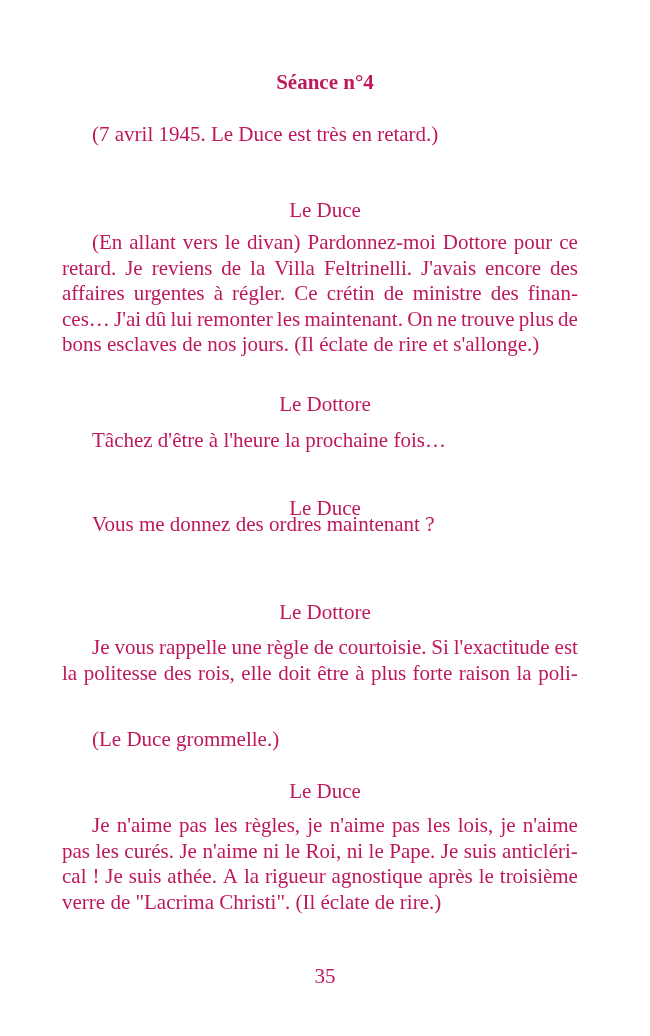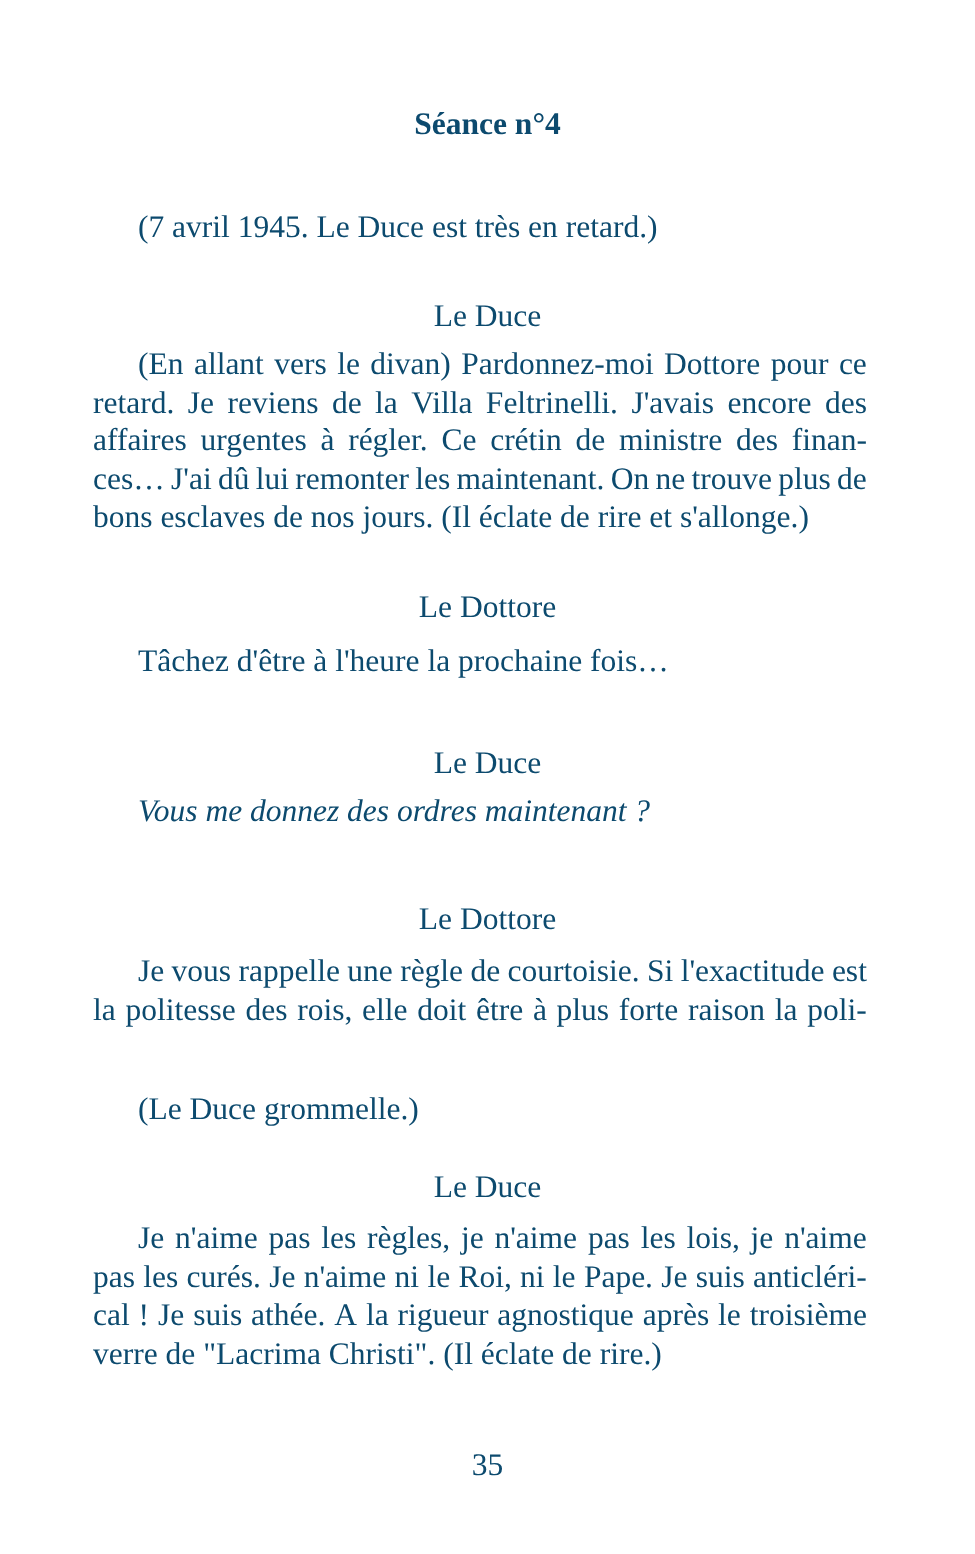--- a/index.html
+++ b/index.html
@@ -1,21 +1,21 @@
 <!DOCTYPE html>
 <html><head>
 <meta charset="utf-8">
 <style>
   html, body { margin: 0; padding: 0; background: #ffffff; }
   .page {
     position: relative;
     width: 650px;
     height: 1036px;
     background: #ffffff;
-    color: #0c4a6e;
+    color: #be185d;
     font-family: "Liberation Serif", "DejaVu Serif", serif;
     overflow: hidden;
   }
   .block {
     position: absolute;
     left: 62px;
     width: 516px;
     font-size: 21px;
     line-height: 25.5px;
   }
@@ -36,33 +36,33 @@
   .line.indent { padding-left: 30px; }
   .pagenum { }
 </style>
 </head>
 <body>
 
 <div class="page">
   <div class="block centered title" style="top:70px">Séance n°4</div>
 
   <div>
-      <div class="block stage" style="top: 139px;">(7 avril 1945. Le Duce est très en retard.)</div>
+      <div class="block stage" style="top: 122px;">(7 avril 1945. Le Duce est très en retard.)</div>
       <div class="block centered heading" style="top: 198px;">Le Duce</div>
       <div class="block paragraph" style="top: 230px;">
         <div class="line just indent"><span>(En</span><span>allant</span><span>vers</span><span>le</span><span>divan)</span><span>Pardonnez-moi</span><span>Dottore</span><span>pour</span><span>ce</span></div>
         <div class="line just"><span>retard.</span><span>Je</span><span>reviens</span><span>de</span><span>la</span><span>Villa</span><span>Feltrinelli.</span><span>J'avais</span><span>encore</span><span>des</span></div>
         <div class="line just"><span>affaires</span><span>urgentes</span><span>à</span><span>régler.</span><span>Ce</span><span>crétin</span><span>de</span><span>ministre</span><span>des</span><span>finan-</span></div>
         <div class="line just"><span>ces…</span><span>J'ai</span><span>dû</span><span>lui</span><span>remonter</span><span>les</span><span>maintenant.</span><span>On</span><span>ne</span><span>trouve</span><span>plus</span><span>de</span></div>
         <div class="line last">bons esclaves de nos jours. (Il éclate de rire et s'allonge.)</div>
       </div>
       <div class="block centered heading" style="top: 392px;">Le Dottore</div>
       <div class="block speech" style="top: 428px;">Tâchez d'être à l'heure la prochaine fois…</div>
       <div class="block centered heading" style="top: 496px;">Le Duce</div>
-      <div class="block speech" style="top: 528px; font-style: italic;">Vous me donnez des ordres maintenant ?</div>
+      <div class="block speech" style="top: 512px;">Vous me donnez des ordres maintenant ?</div>
       <div class="block centered heading" style="top: 600px;">Le Dottore</div>
       <div class="block paragraph" style="top: 635px;">
         <div class="line just indent"><span>Je</span><span>vous</span><span>rappelle</span><span>une</span><span>règle</span><span>de</span><span>courtoisie.</span><span>Si</span><span>l'exactitude</span><span>est</span></div>
         <div class="line just"><span>la</span><span>politesse</span><span>des</span><span>rois,</span><span>elle</span><span>doit</span><span>être</span><span>à</span><span>plus</span><span>forte</span><span>raison</span><span>la</span><span>poli-</span></div>
       </div>
       <div class="block speech" style="top: 727px;">(Le Duce grommelle.)</div>
       <div class="block centered heading" style="top: 779px;">Le Duce</div>
       <div class="block paragraph" style="top: 813px;">
         <div class="line just indent"><span>Je</span><span>n'aime</span><span>pas</span><span>les</span><span>règles,</span><span>je</span><span>n'aime</span><span>pas</span><span>les</span><span>lois,</span><span>je</span><span>n'aime</span></div>
         <div class="line just"><span>pas</span><span>les</span><span>curés.</span><span>Je</span><span>n'aime</span><span>ni</span><span>le</span><span>Roi,</span><span>ni</span><span>le</span><span>Pape.</span><span>Je</span><span>suis</span><span>anticléri-</span></div>

